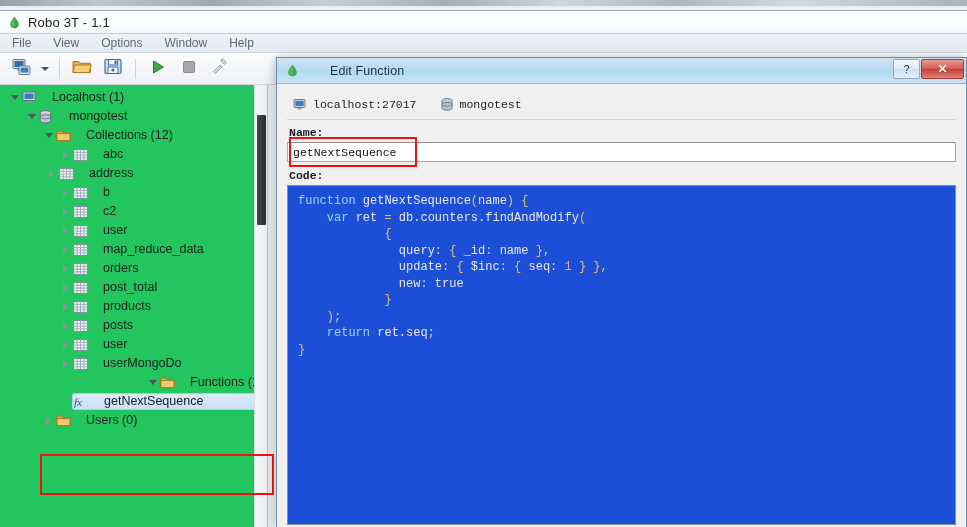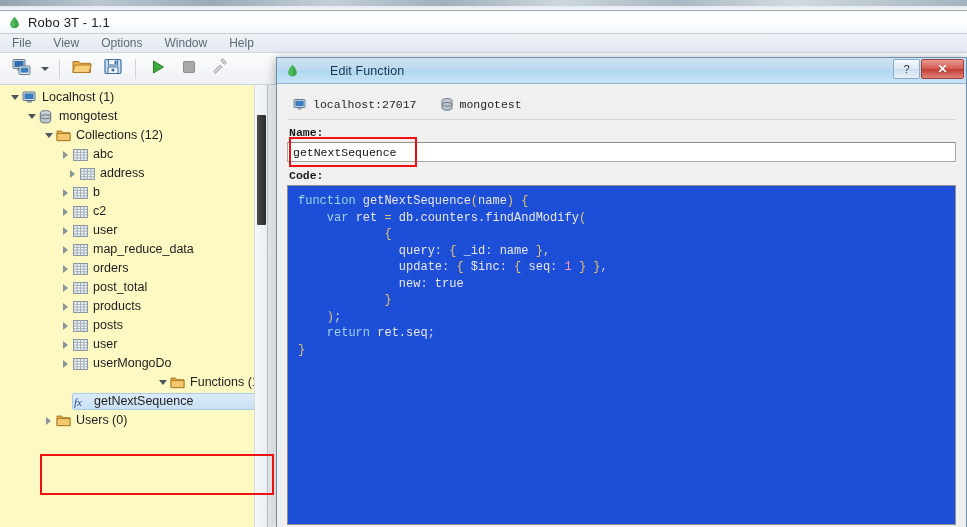--- a/index.html
+++ b/index.html
@@ -74,41 +74,41 @@
   .caret-tri {
     width:0;height:0;border-left:4px solid transparent;border-right:4px solid transparent;
     border-top:4px solid #4a5560;
   }
 
   
   .content { position: relative; height: 443px; background:#fff; display:flex; }
 
   
   .tree-panel {
-    width: 268px; height: 443px; background:#fef9c3;
+    width: 268px; height: 443px; background:#22c55e;
     border-right: 1px solid #b8c2cb;
     position: relative; overflow: hidden;
   }
   .tree-inner { padding-top: 3px; position: relative; }
   .tree-row {
     height: 19px; display: flex; align-items: center; font-size: 12.5px;
     color: #1d1d1d; white-space: nowrap; cursor: default; position: relative;
   }
   .tree-row.selected .row-label-wrap {
     background: linear-gradient(180deg,#dcebf9 0%, #c9e0f5 100%);
     border: 1px solid #a7cdec; border-radius: 2px;
   }
   .row-label-wrap { display:flex; align-items:center; padding:0 4px 0 1px; height:17px; }
   .twisty {
     width: 13px; height: 17px; display:flex; align-items:center; justify-content:center;
     flex:none;
   }
   .tri-right { width:0;height:0;border-top:4px solid transparent;border-bottom:4px solid transparent;border-left:5px solid #8a949c; }
   .tri-down  { width:0;height:0;border-left:4px solid transparent;border-right:4px solid transparent;border-top:5px solid #4d565e; }
-  .t-icon { width: 16px; height: 30px; margin-right: 4px; flex:none; display:flex; align-items:center; }
+  .t-icon { width: 16px; height: 30px; margin-right: 14px; flex:none; display:flex; align-items:center; }
   .t-icon svg { display:block; }
   .t-label { line-height: 1; }
 
   
   .tree-scroll {
     position:absolute; right:0; top:0; width:13px; height:443px;
     background: linear-gradient(90deg,#f4f6f8,#eceff2);
     border-left: 1px solid #d6dbe0;
   }
   .tree-thumb {
@@ -368,21 +368,21 @@
                       <line x1="0.6" y1="8.8" x2="14.4" y2="8.8"></line>
                       <line x1="4.2" y1="0.6" x2="4.2" y2="11.4"></line>
                       <line x1="7.5" y1="0.6" x2="7.5" y2="11.4"></line>
                       <line x1="10.9" y1="0.6" x2="10.9" y2="11.4"></line>
                     </g>
                   </svg>
                 </span>
                 <span class="t-label">abc</span>
               </span>
             </div>
-            <div class="tree-row" style="padding-left: 66px;">
+            <div class="tree-row" style="padding-left: 45px;">
               <span class="twisty">
                 <span class="tri-right"></span>
               </span>
               <span class="row-label-wrap">
                 <span class="t-icon">
                   <svg width="15" height="12" viewBox="0 0 15 12">
                     <rect x="0.6" y="0.6" width="13.8" height="10.8" fill="#f2f6fa" stroke="#7e8c99" stroke-width="1"></rect>
                     <g stroke="#9aa8b4" stroke-width="0.9">
                       <line x1="0.6" y1="3.4" x2="14.4" y2="3.4"></line>
                       <line x1="0.6" y1="6.1" x2="14.4" y2="6.1"></line>

